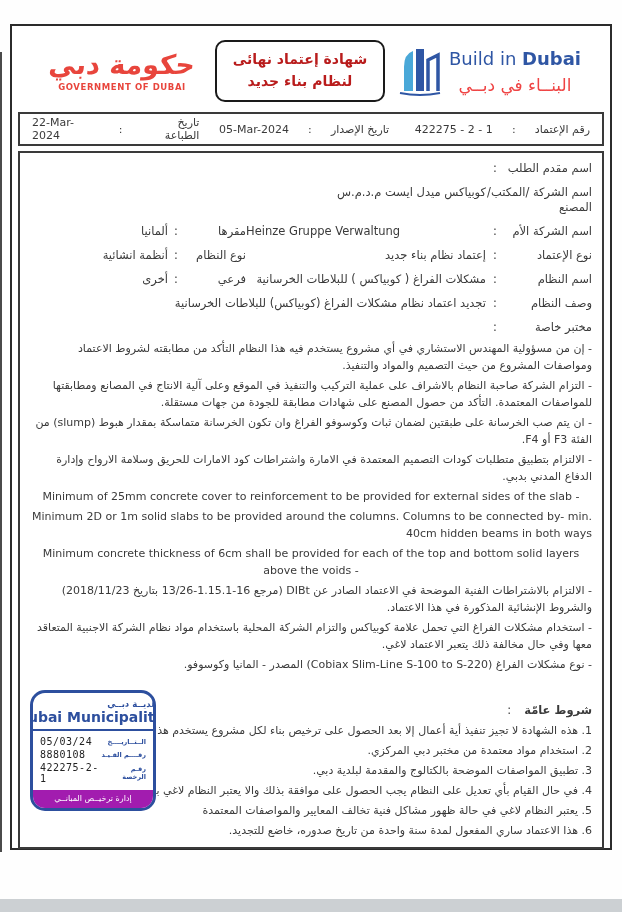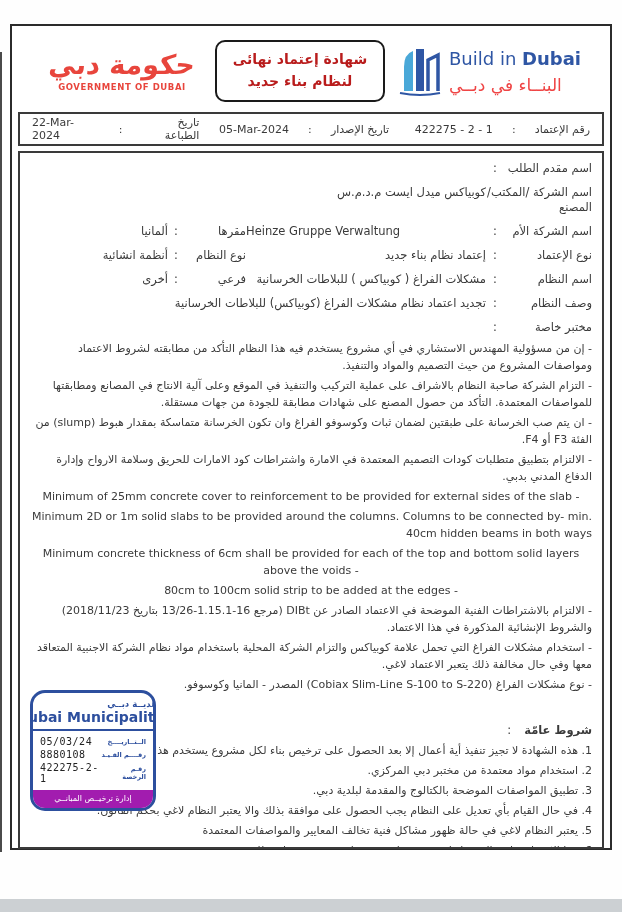--- a/index.html
+++ b/index.html
@@ -17,21 +17,21 @@
   
   .header { height:86px; display:flex; align-items:center; justify-content:space-between; padding:4px 22px 0 30px; }
   .gov-logo { text-align:center; width:160px; }
   .gov-ar { font-size:27px; font-weight:bold; color:#e8453c; transform:skewX(-6deg); display:inline-block; line-height:1.1; }
   .gov-en { font-size:8.5px; font-weight:bold; color:#e8453c; letter-spacing:.6px; margin-top:2px; }
   .title-box {
     border:2.5px solid #1a1a1a; border-radius:10px; padding:7px 16px;
     text-align:center; font-weight:bold; font-size:14px; color:#b91c1c; line-height:1.55; direction:rtl;
   }
   .brand { display:flex; align-items:center; gap:7px; width:190px; }
-  .brand-text { text-align:left; }
+  .brand-text { text-align:center; }
   .brand-en { font-size:18px; color:#2f56a4; white-space:nowrap; }
   .brand-en b { font-weight:bold; }
   .brand-ar { font-size:17px; color:#ef4444; margin-top:6px; direction:rtl; }
   
   .info-bar {
     margin:0 6px; border:2px solid #3a3a3a; height:34px;
     display:flex; direction:rtl; align-items:center; font-size:11px; padding:0 12px;
   }
   .info-cell { display:flex; align-items:center; }
   .info-cell:nth-child(1){ width:36%; }
@@ -175,21 +175,20 @@
         <span class="sep">:</span>
       </div>
 
       <div class="sc">- إن من مسؤولية المهندس الاستشاري في أي مشروع يستخدم فيه هذا النظام التأكد من مطابقته لشروط الاعتماد ومواصفات المشروع من حيث التصميم والمواد والتنفيذ.</div>
       <div class="sc">- التزام الشركة صاحبة النظام بالاشراف على عملية التركيب والتنفيذ في الموقع وعلى آلية الانتاج في المصانع ومطابقتها للمواصفات المعتمدة. التأكد من حصول المصنع على شهادات مطابقة للجودة من جهات مستقلة.</div>
       <div class="sc">- ان يتم صب الخرسانة على طبقتين لضمان ثبات وكوسوفو الفراغ وان تكون الخرسانة متماسكة بمقدار هبوط (slump) من الفئة F3 أو F4.</div>
       <div class="sc">- الالتزام بتطبيق متطلبات كودات التصميم المعتمدة في الامارة واشتراطات كود الامارات للحريق وسلامة الارواح وإدارة الدفاع المدني بدبي.</div>
       <div class="sc center">Minimum of 25mm concrete cover to reinforcement to be provided for external sides of the slab -</div>
       <div class="sc">Minimum 2D or 1m solid slabs to be provided around the columns. Columns to be connected by- min. 40cm hidden beams in both ways</div>
       <div class="sc center">Minimum concrete thickness of 6cm shall be provided for each of the top and bottom solid layers above the voids -</div>
-      <div class="sc center">80cm to 100cm solid strip to be added at the edges -</div>
       <div class="sc">- الالتزام بالاشتراطات الفنية الموضحة في الاعتماد الصادر عن DIBt (مرجع 16-1.15.1-13/26 بتاريخ 2018/11/23) والشروط الإنشائية المذكورة في هذا الاعتماد.</div>
       <div class="sc">- استخدام مشكلات الفراغ التي تحمل علامة كوبياكس والتزام الشركة المحلية باستخدام مواد نظام الشركة الاجنبية المتعاقد معها وفي حال مخالفة ذلك يتعبر الاعتماد لاغي.</div>
       <div class="sc">- نوع مشكلات الفراغ (Cobiax Slim-Line S-100 to S-220) المصدر - المانيا وكوسوفو.</div>
 
       <div class="gc-heading">
         <span>شروط عامّة</span>
         <span class="sep">:</span>
       </div>
 
       <div class="gc">1. هذه الشهادة لا تجيز تنفيذ أية أعمال إلا بعد الحصول على ترخيص بناء لكل مشروع يستخدم هذا النظام عن طريق مك</div>

